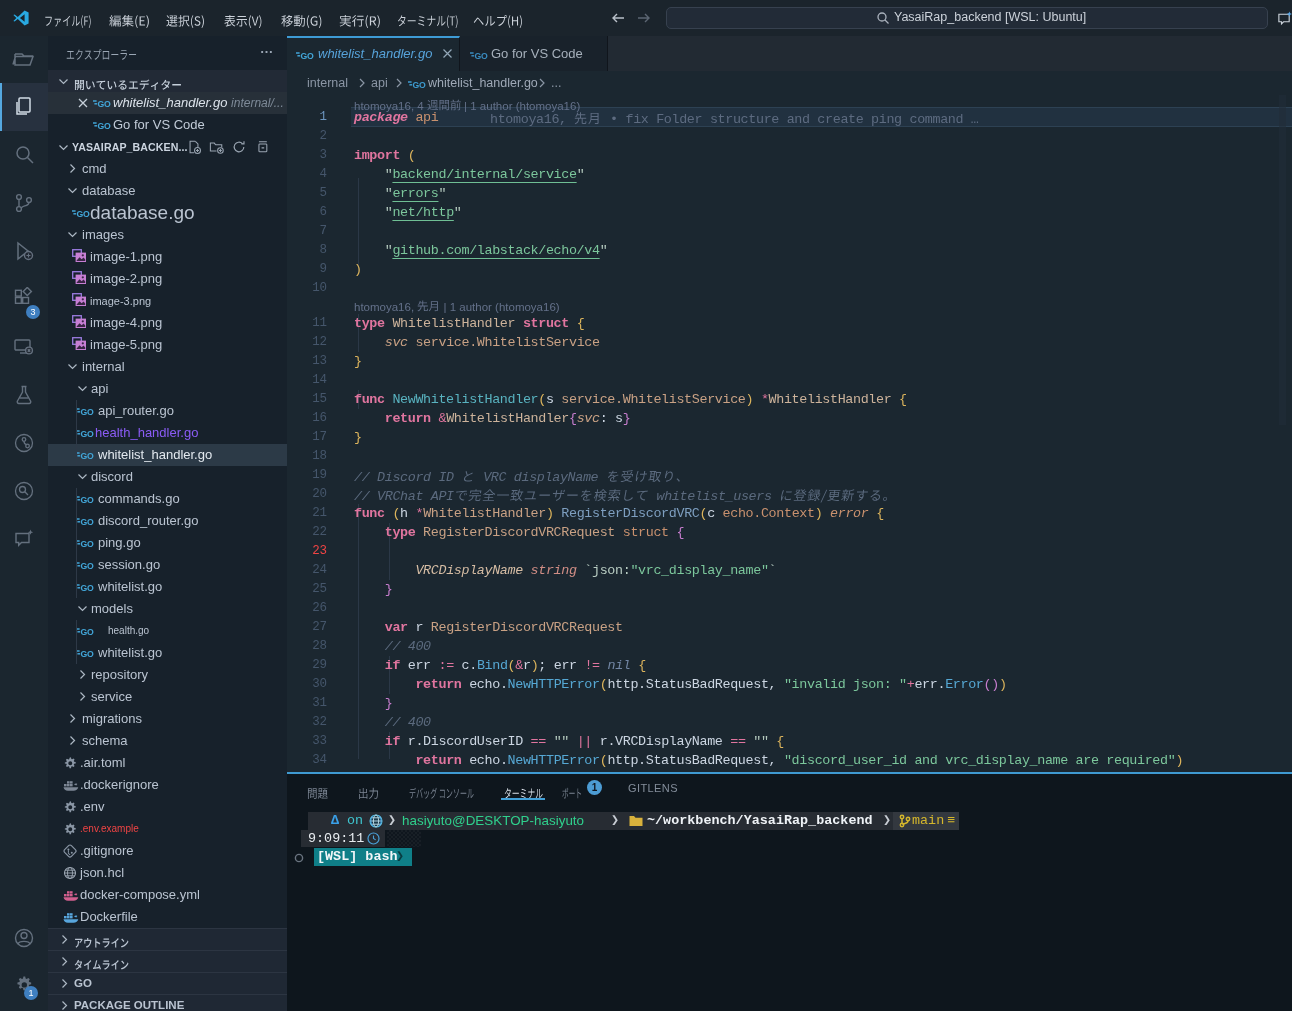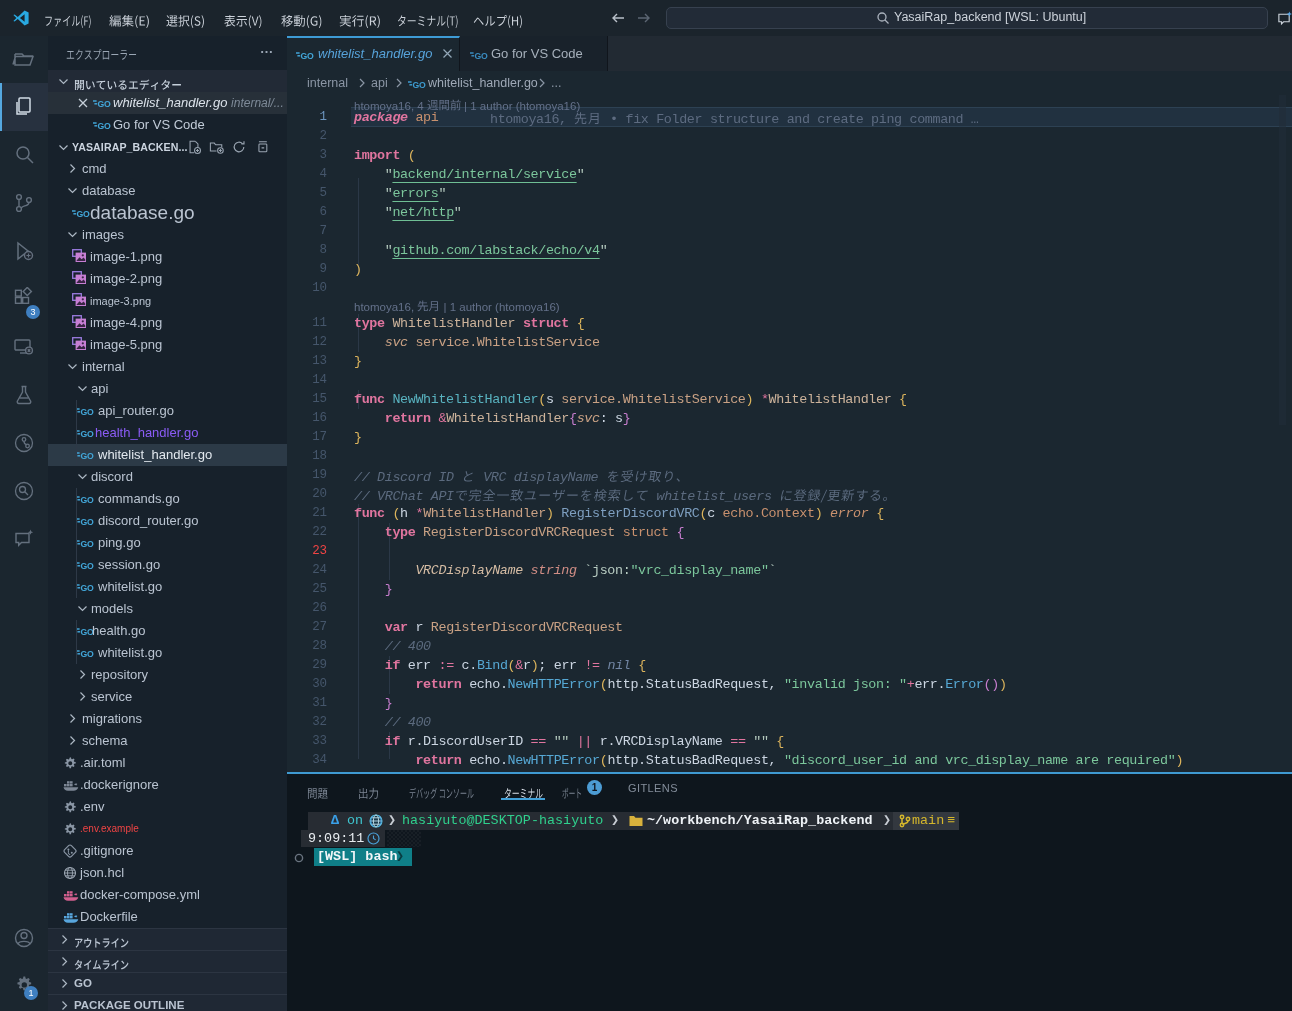--- a/index.html
+++ b/index.html
@@ -347,21 +347,21 @@
       <path d="M3.5 5.5 L7.5 9.5 L11.5 5.5" stroke="#adb8c4" stroke-width="1.2" fill="none"></path>
     </svg>
     <div class="abs" style="left:43px;top:562px;height:22px;line-height:22px;font-size:13px;color:#bac4d1">models</div>
     <svg class="abs" style="left:28px;top:590px;overflow:visible" width="18" height="10" viewBox="0 0 18 10">
       <g fill="none" stroke="#42a5d7" stroke-width="1.5">
         <path d="M0 3 H3.6"></path>
         <path d="M1.4 5.8 H4.2"></path>
       </g>
       <text x="4.6" y="8.8" font-family="&quot;Liberation Sans&quot;,sans-serif" font-weight="bold" font-size="8.7" letter-spacing="-0.4" fill="#42a5d7">GO</text>
     </svg>
-    <div class="abs" style="left:44px;top:584px;height:22px;line-height:22px;font-size:13px;color:#bac4d1">health.go</div>
+    <div class="abs" style="left:60px;top:584px;height:22px;line-height:22px;font-size:10px;color:#bac4d1">health.go</div>
     <svg class="abs" style="left:28px;top:612px;overflow:visible" width="18" height="10" viewBox="0 0 18 10">
       <g fill="none" stroke="#42a5d7" stroke-width="1.5">
         <path d="M0 3 H3.6"></path>
         <path d="M1.4 5.8 H4.2"></path>
       </g>
       <text x="4.6" y="8.8" font-family="&quot;Liberation Sans&quot;,sans-serif" font-weight="bold" font-size="8.7" letter-spacing="-0.4" fill="#42a5d7">GO</text>
     </svg>
     <div class="abs" style="left:50px;top:606px;height:22px;line-height:22px;font-size:13px;color:#bac4d1">whitelist.go</div>
     <svg class="abs" style="left:27px;top:631px" width="15" height="15" viewBox="0 0 15 15">
       <path d="M5.5 3.5 L9.5 7.5 L5.5 11.5" stroke="#adb8c4" stroke-width="1.2" fill="none"></path>
@@ -630,21 +630,21 @@
     <div class="abs" style="left:606px;top:38px;width:66px;height:18px;background:#33383f"></div>
     <div class="abs" style="left:44px;top:38px;height:18px;line-height:18px;font-family:'Liberation Mono',monospace;font-size:13.4px;letter-spacing:0.02px;white-space:pre;color:#3aa0e8;font-weight:bold;font-style:normal">Δ</div>
     <div class="abs" style="left:60px;top:38px;height:18px;line-height:18px;font-family:'Liberation Mono',monospace;font-size:13.4px;letter-spacing:0.02px;white-space:pre;color:#3fc6d0;font-weight:normal;font-style:normal">on</div>
     <svg class="abs" style="left:82px;top:40px" width="14" height="14" viewBox="0 0 14 14">
       <circle cx="7" cy="7" r="6" fill="#1d3a4a" stroke="#59bede" stroke-width="1.1"></circle>
       <ellipse cx="7" cy="7" rx="2.6" ry="6" fill="none" stroke="#bfe2ee" stroke-width="0.9"></ellipse>
       <path d="M1 7 h12 M2 3.8 h10 M2 10.2 h10" stroke="#bfe2ee" stroke-width="0.9"></path>
       <path d="M4 1.5 a9 9 0 000 11 M10 1.5 a9 9 0 010 11" fill="none" stroke="#3aa0e8" stroke-width="0.8"></path>
     </svg>
     <div class="abs" style="left:101px;top:38px;height:18px;line-height:18px;font-family:'Liberation Mono',monospace;font-size:13.4px;letter-spacing:0.02px;white-space:pre;color:#c8cdd4;font-weight:normal;font-style:normal">❯</div>
-    <div class="abs" style="left:115px;top:38px;height:18px;line-height:18px;font-family:Liberation Mono, monospace;font-size:13.4px;letter-spacing:0.02px;white-space:pre;color:#2fd08d;font-weight:normal;font-style:normal">hasiyuto@DESKTOP-hasiyuto</div>
+    <div class="abs" style="left:115px;top:38px;height:18px;line-height:18px;font-family:Liberation Sans, sans-serif;font-size:13.4px;letter-spacing:0.02px;white-space:pre;color:#2fd08d;font-weight:normal;font-style:normal">hasiyuto@DESKTOP-hasiyuto</div>
     <div class="abs" style="left:324px;top:38px;height:18px;line-height:18px;font-family:'Liberation Mono',monospace;font-size:13.4px;letter-spacing:0.02px;white-space:pre;color:#c8cdd4;font-weight:normal;font-style:normal">❯</div>
     <svg class="abs" style="left:342px;top:41px" width="14" height="12" viewBox="0 0 14 12">
       <path fill="#d8b13c" d="M0.5 1 h4.5 l1.5 1.8 h7 v8.2 h-13z"></path>
     </svg>
     <div class="abs" style="left:360px;top:38px;height:18px;line-height:18px;font-family:'Liberation Mono',monospace;font-size:13.4px;letter-spacing:0.02px;white-space:pre;color:#eef2f6;font-weight:bold;font-style:normal">~/workbench/YasaiRap_backend</div>
     <div class="abs" style="left:596px;top:38px;height:18px;line-height:18px;font-family:'Liberation Mono',monospace;font-size:13.4px;letter-spacing:0.02px;white-space:pre;color:#c8cdd4;font-weight:normal;font-style:normal">❯</div>
     <svg class="abs" style="left:611px;top:40px" width="13" height="14" viewBox="0 0 13 14">
       <g stroke="#d4b62c" stroke-width="1.5" fill="none">
         <circle cx="4" cy="3" r="1.7"></circle>
         <circle cx="10" cy="5" r="1.7"></circle>

